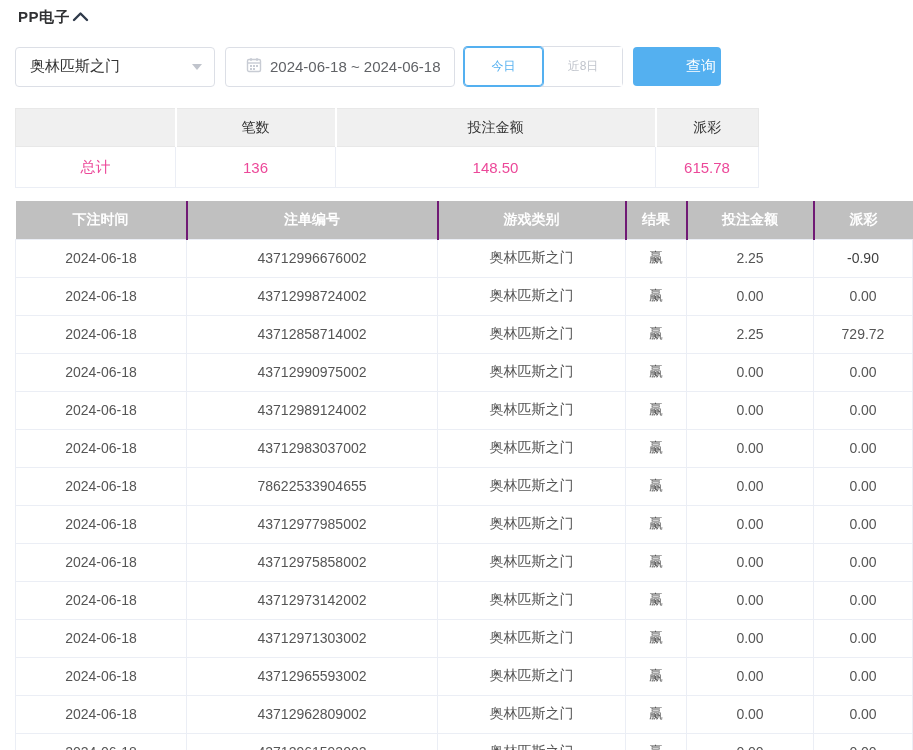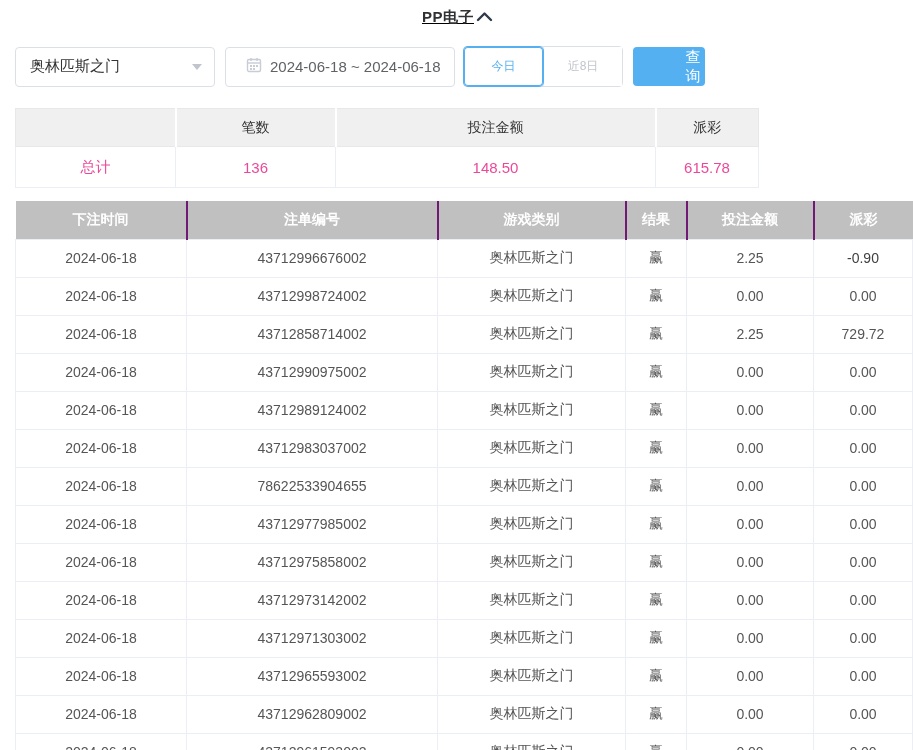--- a/index.html
+++ b/index.html
@@ -1,21 +1,21 @@
 <!DOCTYPE html>
 <html><head>
 <meta charset="utf-8">
 <style>
   * { box-sizing: border-box; margin: 0; padding: 0; }
   html, body { width: 913px; height: 750px; overflow: hidden; background: #fff;
     font-family: "Liberation Sans", "DejaVu Sans", sans-serif; }
 
   
-  .panel-header { display: flex; justify-content: center; align-items: flex-start;
-    padding: 8px 14px 0 18px; height: 30px; text-decoration: underline; }
+  .panel-header { display: flex; justify-content: flex-start; align-items: flex-start;
+    padding: 8px 14px 0 18px; height: 30px; }
   .panel-title { font-size: 15px; font-weight: 700; color: #303133; letter-spacing: .5px; }
   .collapse-btn { background: none; border: none; cursor: pointer; padding: 2px; }
 
   
   .filter-bar { display: flex; align-items: center; margin: 16px 0 0 15px; height: 41px; }
   .select-box { width: 200px; height: 40px; border: 1px solid #dcdfe6; border-radius: 4px;
     display: flex; align-items: center; justify-content: space-between;
     padding: 0 12px 0 14px; cursor: pointer; background: #fff; }
   .select-value { font-size: 15px; color: #333; }
   .caret-down { width: 0; height: 0; border-left: 5px solid transparent;
@@ -27,21 +27,21 @@
   .date-value { font-size: 15px; color: #606266; margin-left: 8px; white-space: nowrap; }
 
   .btn-group { display: flex; border: 1px solid #dcdfe6; border-radius: 4px;
     margin-left: 8px; height: 41px; overflow: visible; background: #fff; }
   .btn-group button { width: 79px; background: #fff; border: none; color: #c0c4cc;
     font-size: 12px; cursor: pointer; font-family: inherit; }
   .btn-group button + button { border-left: 1px solid #ebeef5; }
   .btn-group button.active { color: #54b0f0; box-shadow: 0 0 0 1px #54b0f0 inset, 0 0 0 1px #54b0f0;
     border-radius: 4px; position: relative; z-index: 1; }
 
-  .primary-btn { margin-left: 10px; width: 72px; height: 39px; background: #54b0f0;
+  .primary-btn { margin-left: 10px; width: 88px; height: 39px; background: #54b0f0;
     color: #fff; border: none; border-radius: 4px; font-size: 15px; cursor: pointer;
     font-family: inherit; padding-left: 48px; }
 
   
   table { border-collapse: collapse; table-layout: fixed; }
   .summary-table { width: 744px; margin: 21px 0 0 15px; }
   .summary-table th { background: #f0f0f0; height: 38px; font-size: 14px; font-weight: 400;
     color: #333; border: 1px solid #e8e8e8; border-right: 2px solid #fff; text-align: center; }
   .summary-table th:last-child { border-right: 1px solid #e8e8e8; }
   .summary-table td { height: 41px; font-size: 15px; color: #ec4899; text-align: center;

